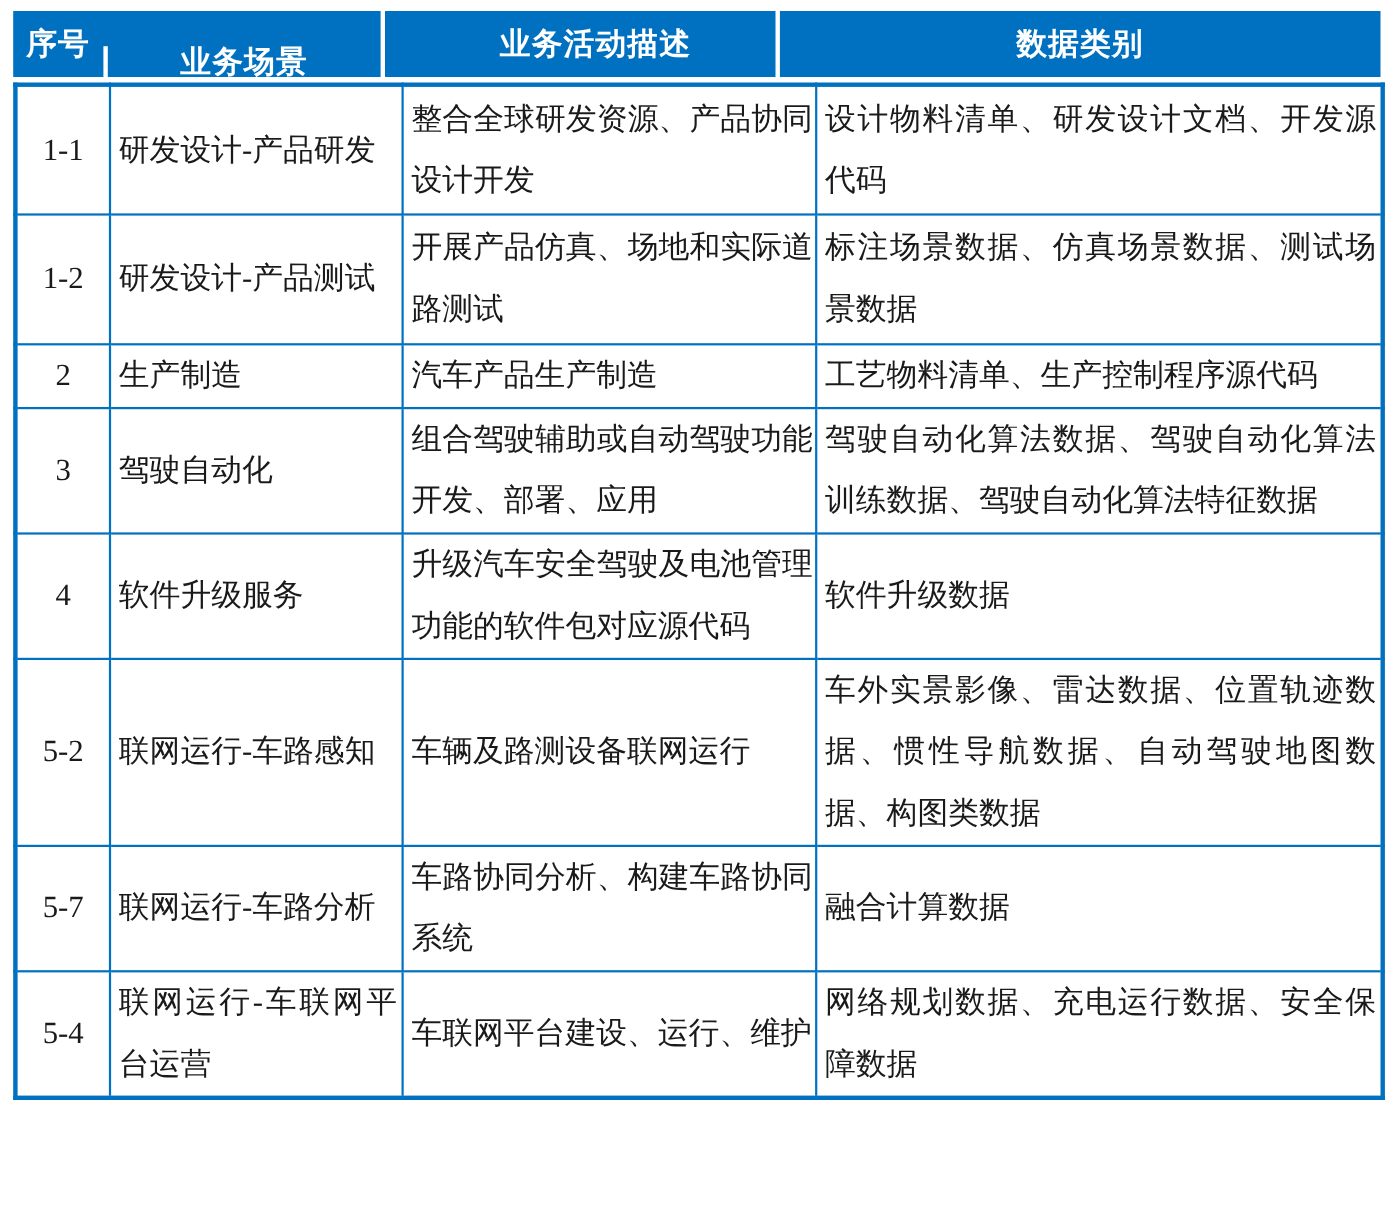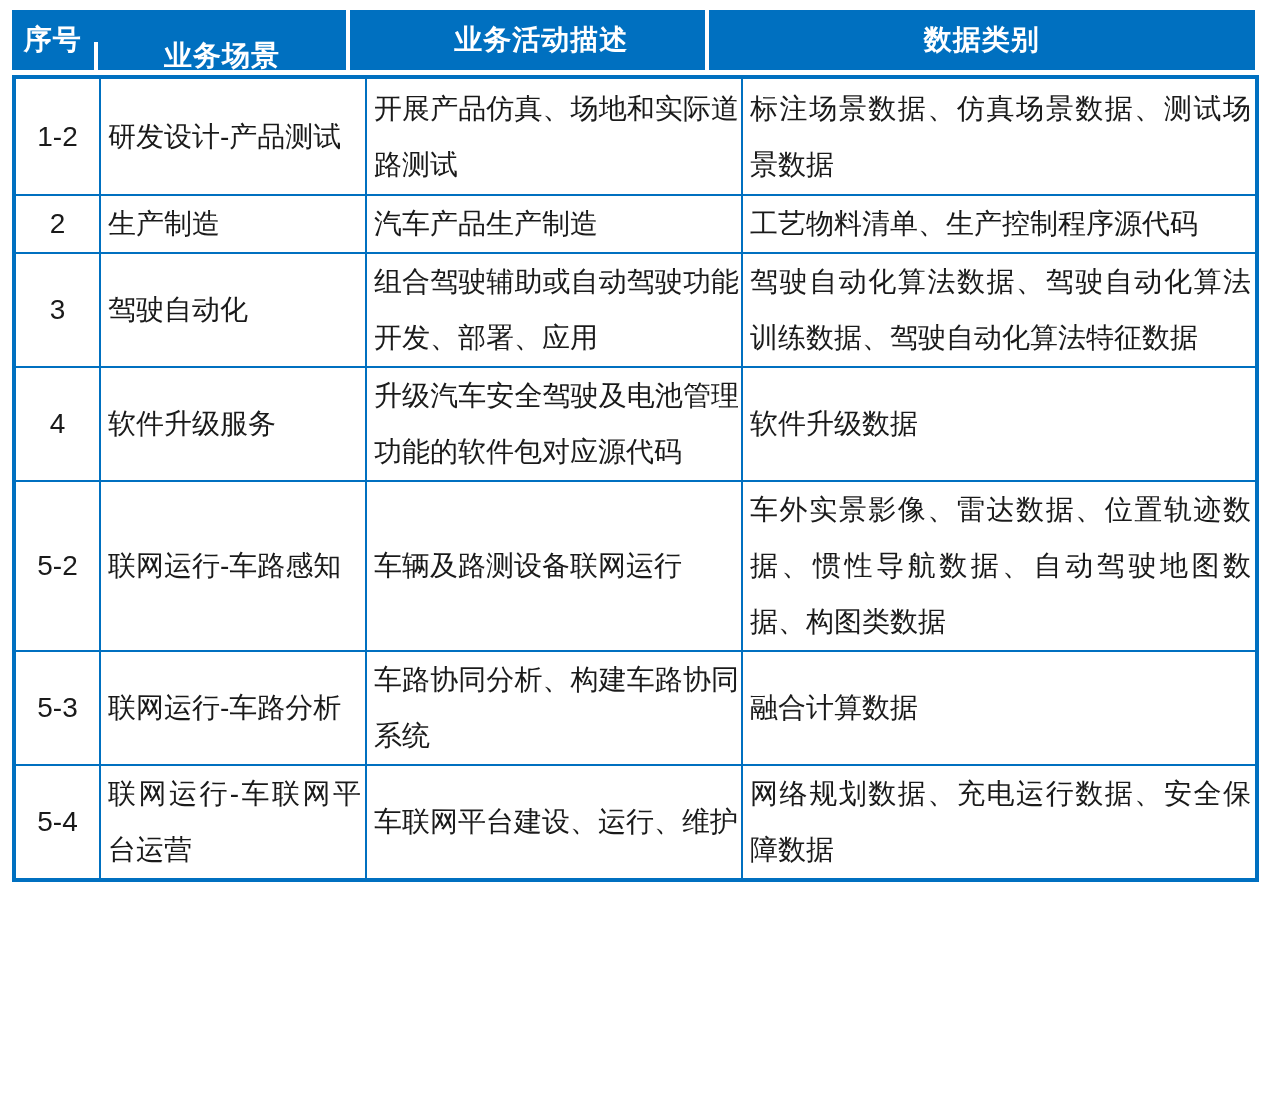--- a/index.html
+++ b/index.html
@@ -8,20 +8,21 @@
     font-family: "Liberation Sans", "DejaVu Sans", sans-serif;
     color: #1a1a1a;
   }
   .page {
     position: relative;
     width: 1267px;
     height: 1110px;
     background: #ffffff;
     padding: 10px 12px 0 12px;
     overflow: hidden;
+    font-family: Liberation Serif, serif;
   }
 
   
   .tbl-header {
     display: flex;
     width: 1243px;
     height: 60px;
     background: #0070C0;
     margin-bottom: 5px;
   }
@@ -85,20 +86,26 @@
   </div>
 
   <table class="tbl-body">
     <colgroup>
       <col style="width:86px">
       <col style="width:266px">
       <col style="width:376px">
       <col style="width:515px">
     </colgroup>
     <tbody>
+      <tr class="r1">
+        <td class="c-no">1-1</td>
+        <td class="c-scenario">研发设计-产品研发</td>
+        <td class="c-activity">整合全球研发资源、产品协同设计开发</td>
+        <td class="c-data">设计物料清单、研发设计文档、开发源代码</td>
+      </tr>
       <tr class="r2">
         <td class="c-no">1-2</td>
         <td class="c-scenario">研发设计-产品测试</td>
         <td class="c-activity">开展产品仿真、场地和实际道路测试</td>
         <td class="c-data">标注场景数据、仿真场景数据、测试场景数据</td>
       </tr>
       <tr class="r3">
         <td class="c-no">2</td>
         <td class="c-scenario">生产制造</td>
         <td class="c-activity">汽车产品生产制造</td>
@@ -116,21 +123,21 @@
         <td class="c-activity">升级汽车安全驾驶及电池管理功能的软件包对应源代码</td>
         <td class="c-data">软件升级数据</td>
       </tr>
       <tr class="r7">
         <td class="c-no">5-2</td>
         <td class="c-scenario">联网运行-车路感知</td>
         <td class="c-activity">车辆及路测设备联网运行</td>
         <td class="c-data">车外实景影像、雷达数据、位置轨迹数据、惯性导航数据、自动驾驶地图数据、构图类数据</td>
       </tr>
       <tr class="r8">
-        <td class="c-no">5-3</td>
+        <td class="c-no">5-7</td>
         <td class="c-scenario">联网运行-车路分析</td>
         <td class="c-activity">车路协同分析、构建车路协同系统</td>
         <td class="c-data">融合计算数据</td>
       </tr>
       <tr class="r9">
         <td class="c-no">5-4</td>
         <td class="c-scenario">联网运行-车联网平台运营</td>
         <td class="c-activity">车联网平台建设、运行、维护</td>
         <td class="c-data">网络规划数据、充电运行数据、安全保障数据</td>
       </tr>

